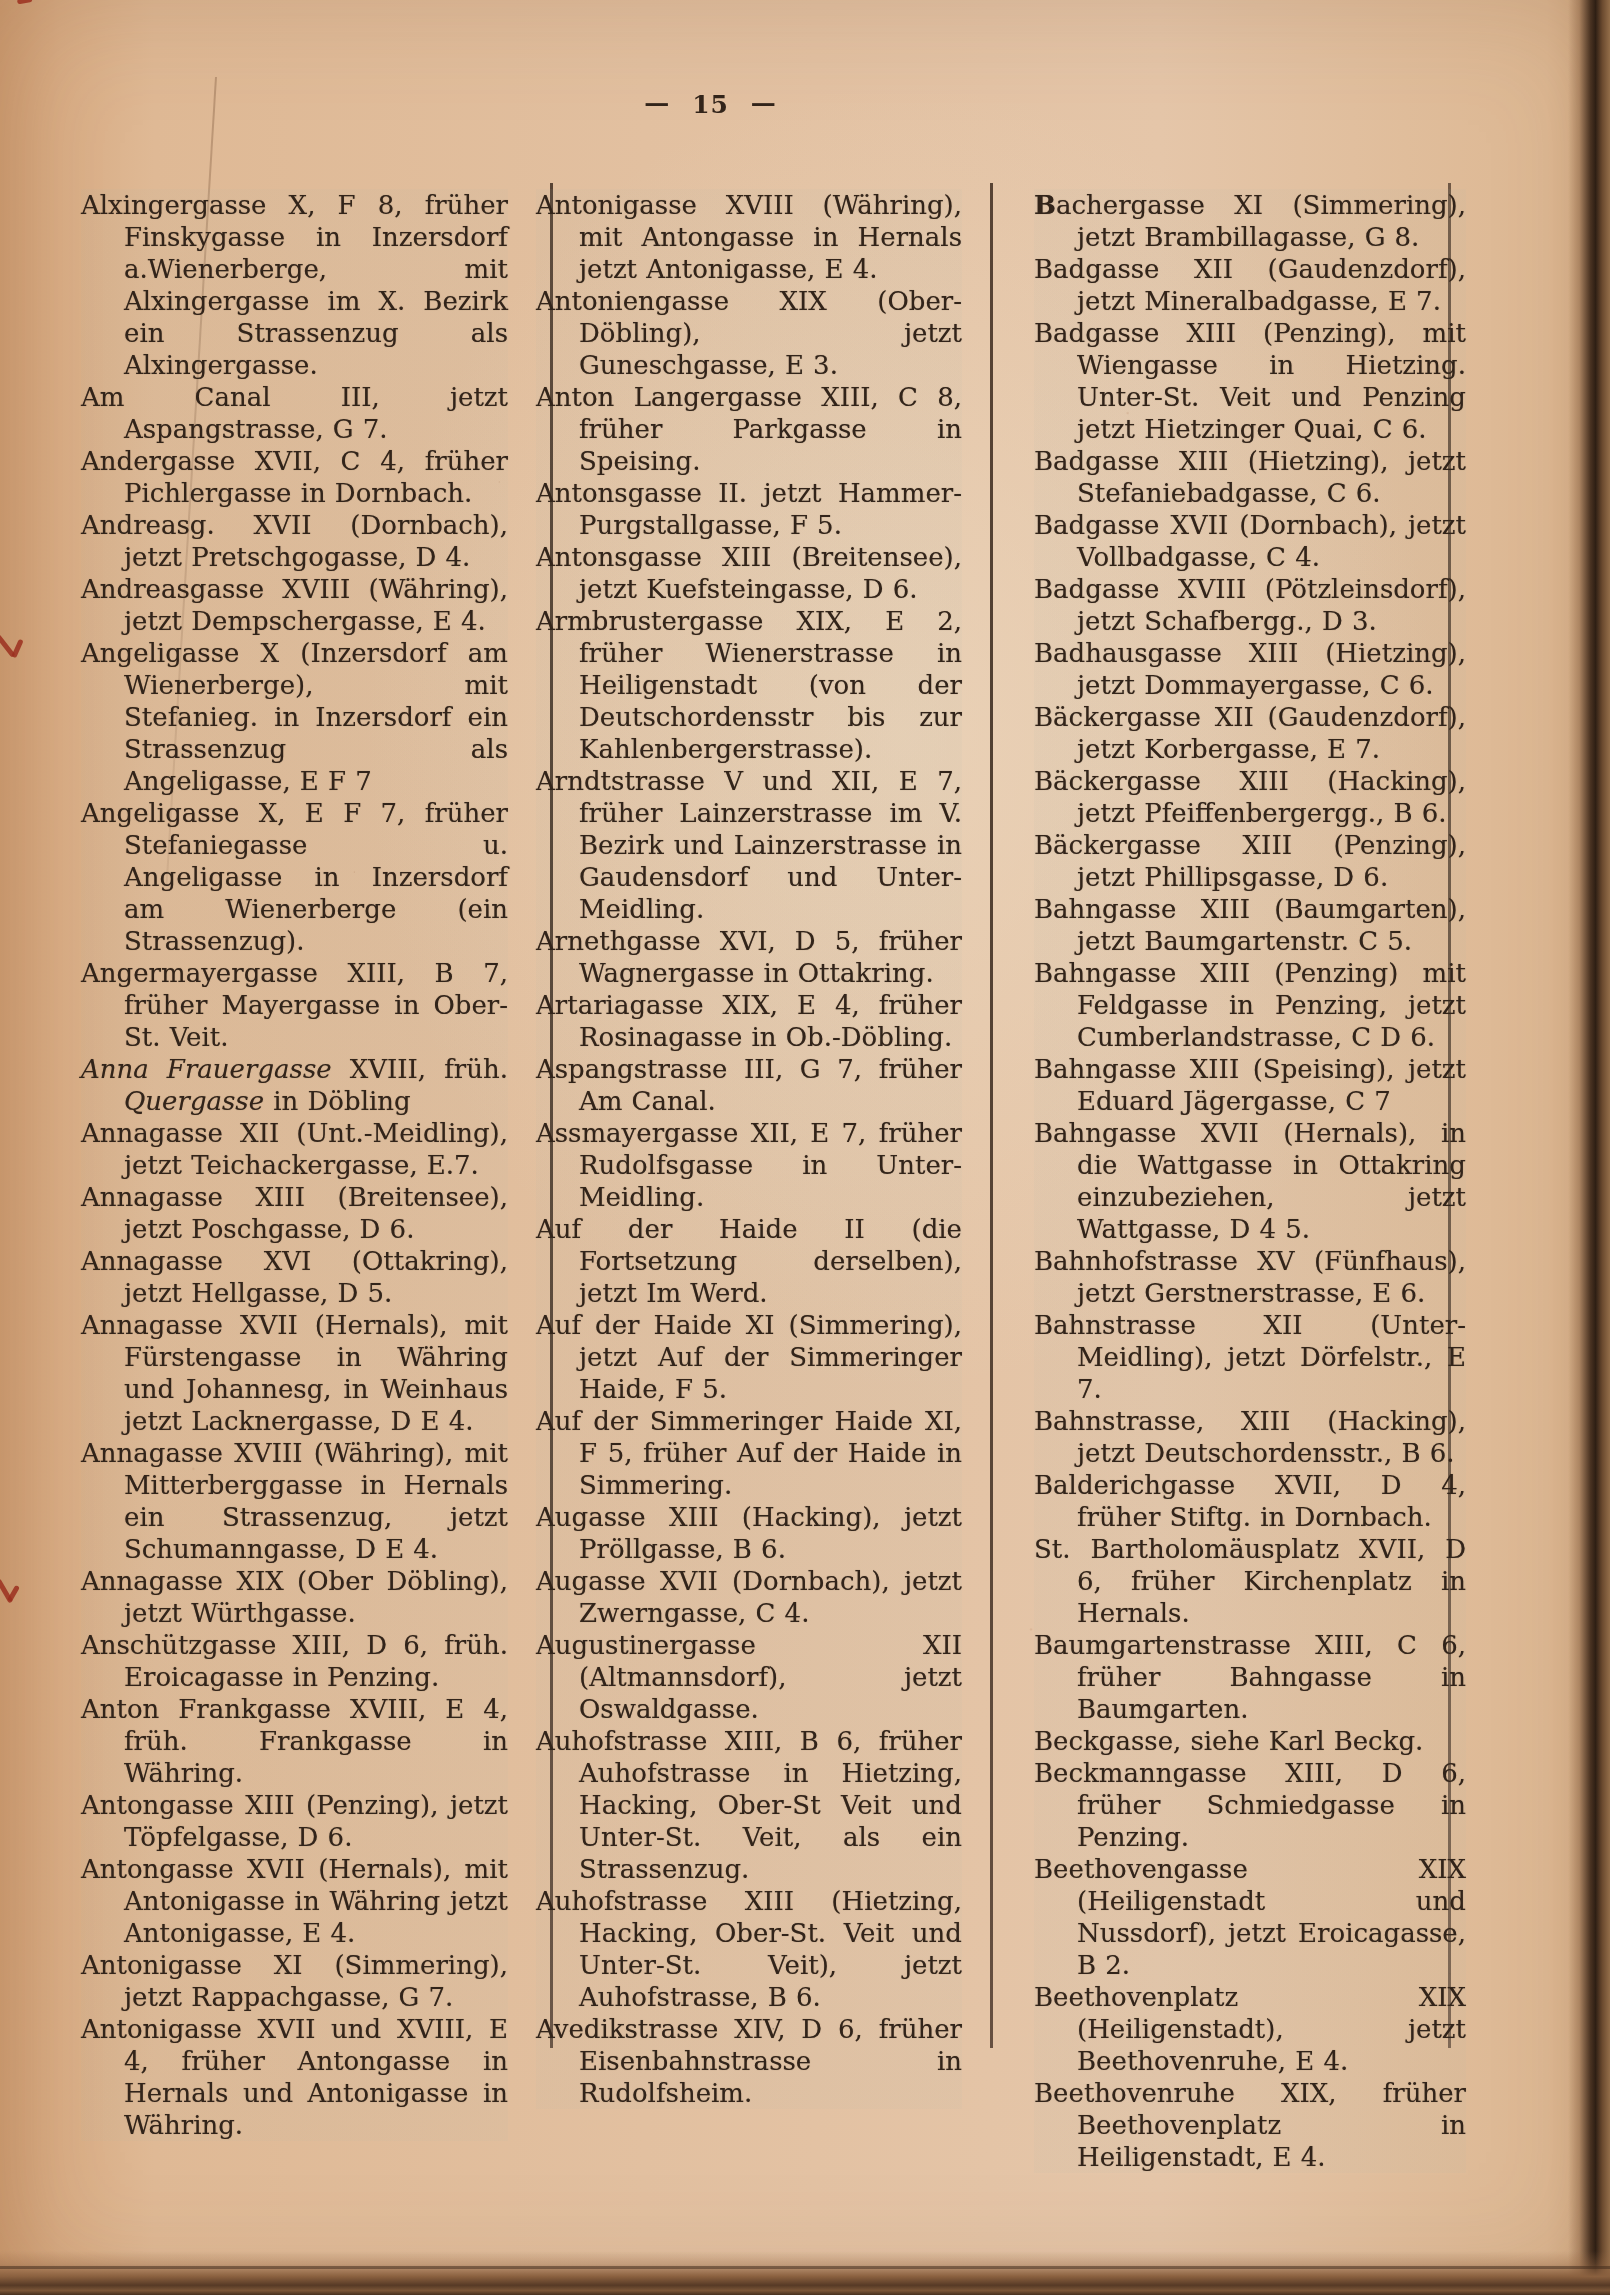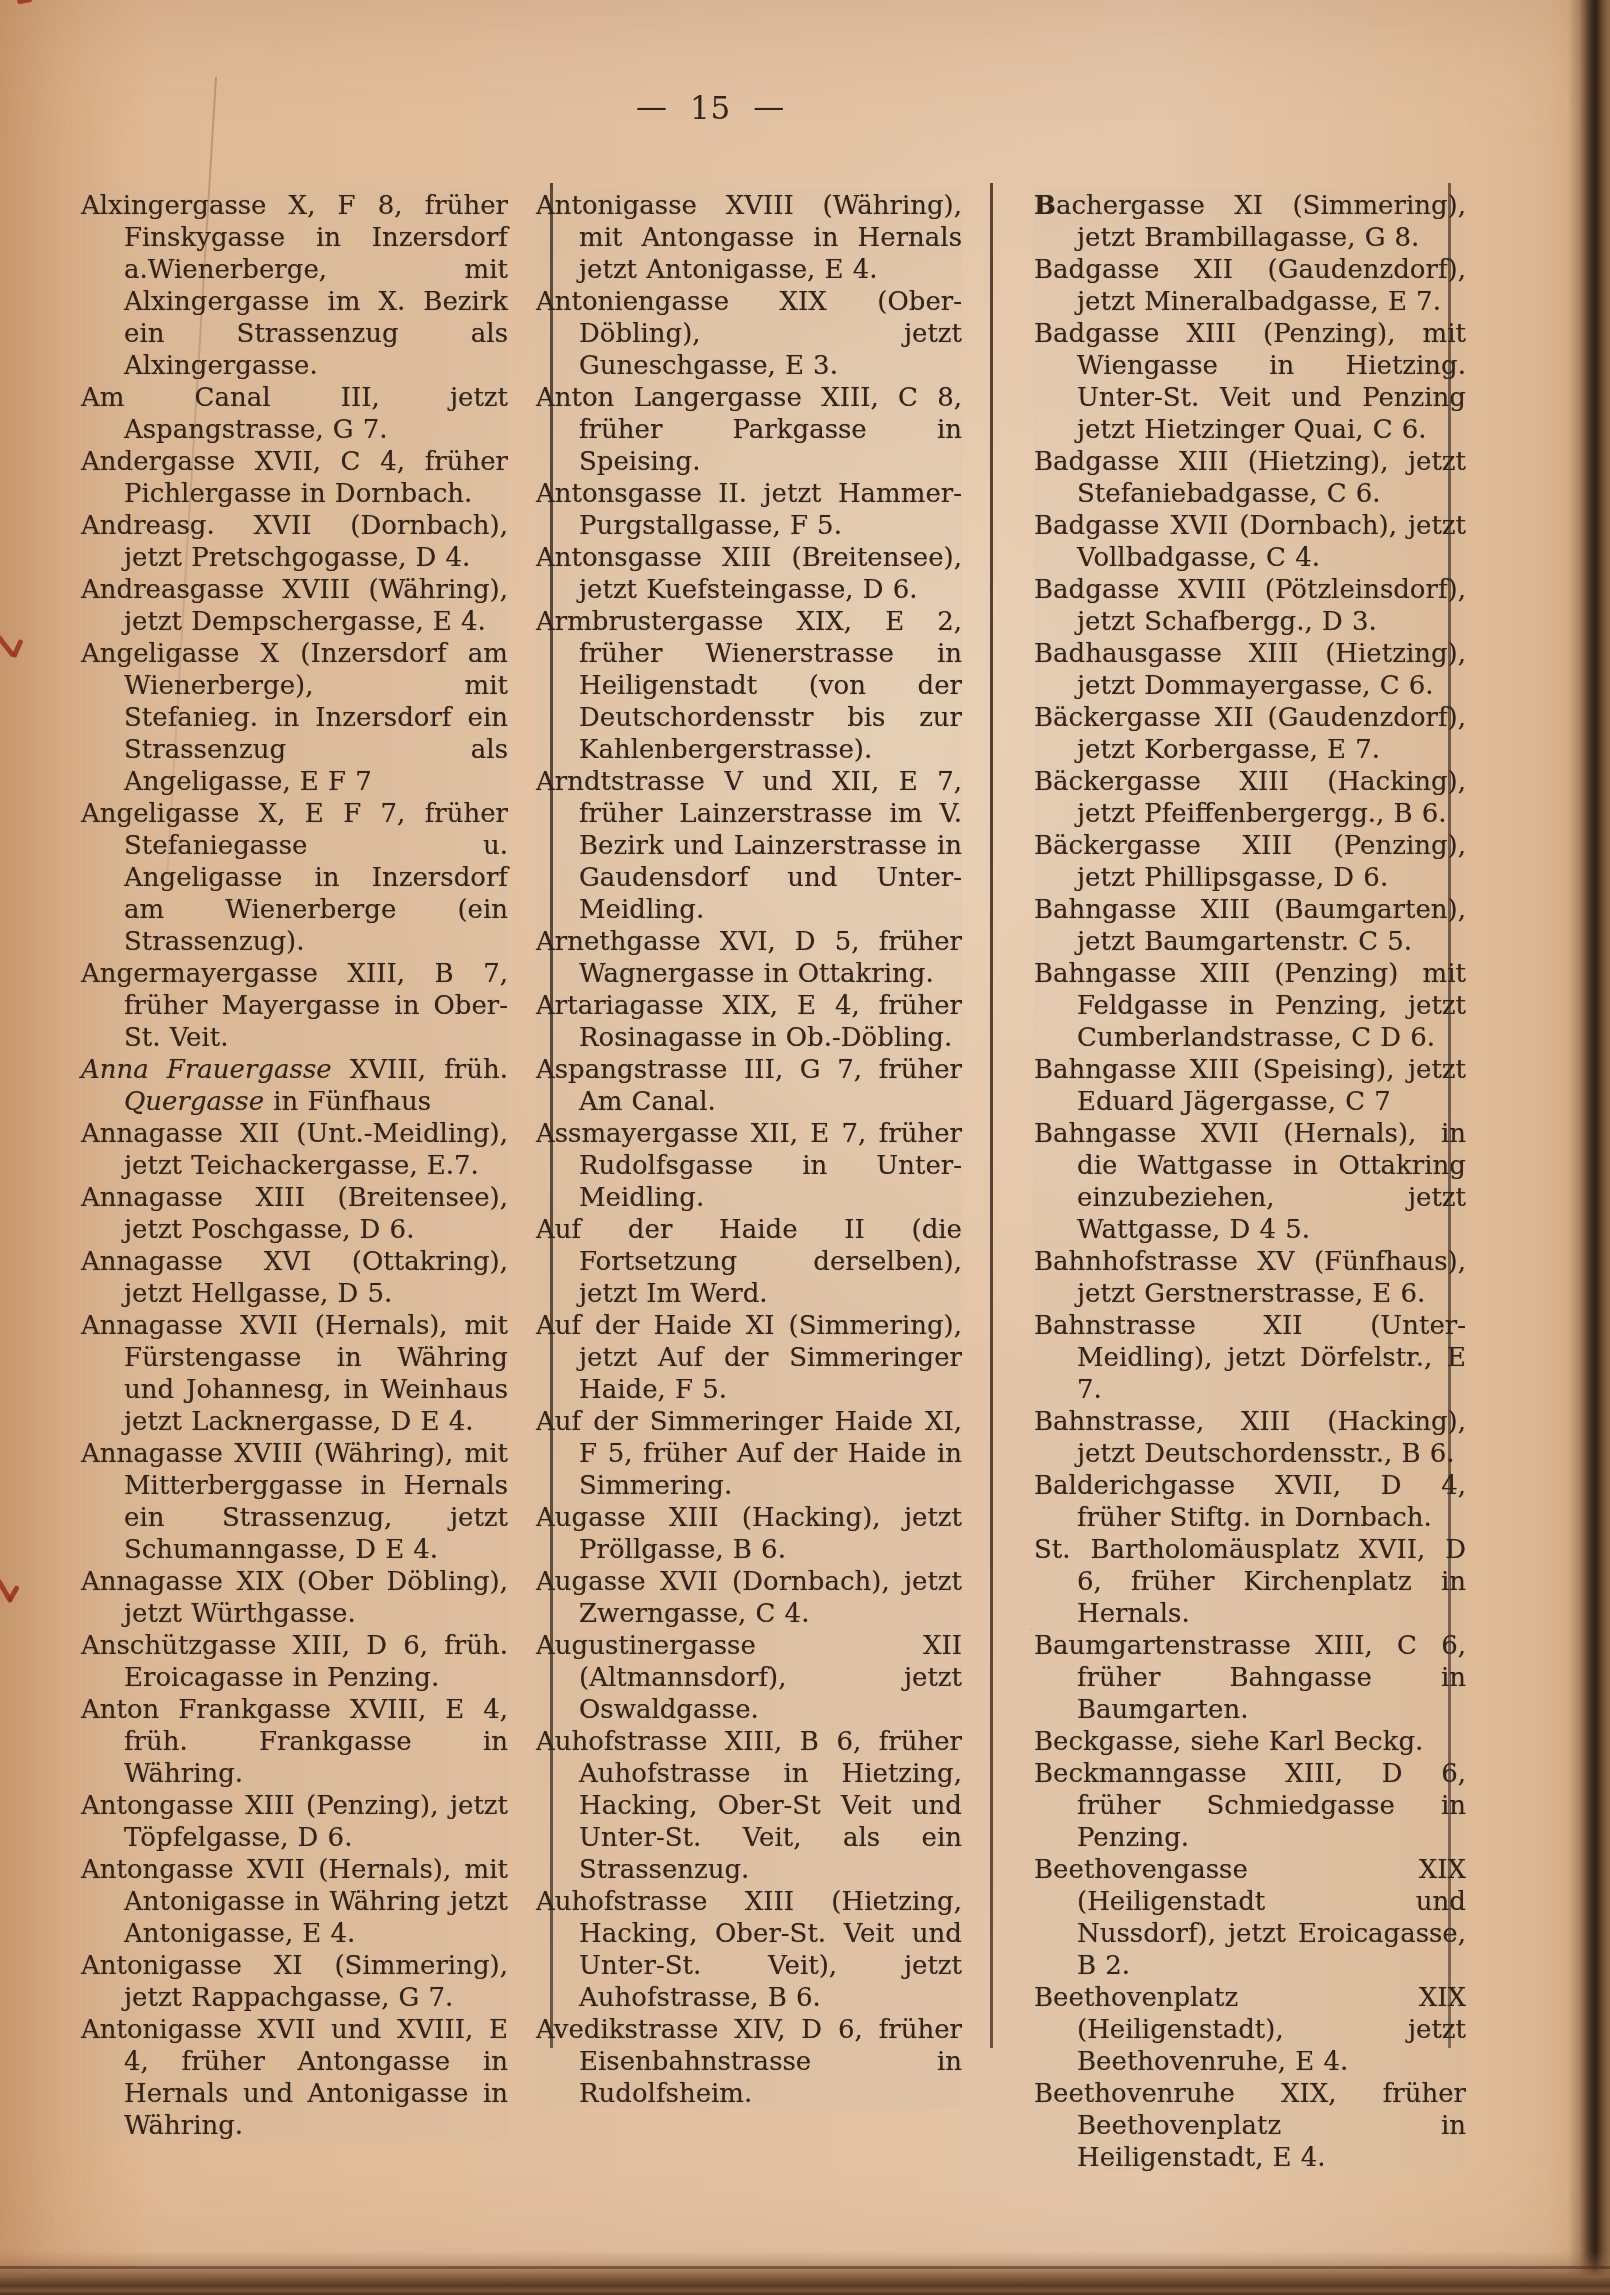--- a/index.html
+++ b/index.html
@@ -26,22 +26,23 @@
       radial-gradient(circle 1.7px at 45% 82%, rgba(150,90,50,.22), transparent 70%),
       radial-gradient(circle 1.7px at 48% 88.4%, rgba(74,51,42,.55), transparent 70%),
       radial-gradient(circle 2.6px at 70% 18%, rgba(160,95,55,.2), transparent 70%),
       radial-gradient(circle 1.7px at 84% 47%, rgba(160,95,55,.22), transparent 70%),
       radial-gradient(circle 2.6px at 64% 71%, rgba(160,95,55,.18), transparent 70%),
       radial-gradient(circle 1.7px at 31% 21%, rgba(160,95,55,.2), transparent 70%),
       radial-gradient(circle 1.7px at 90% 86%, rgba(160,95,55,.25), transparent 70%);
   }
   .page-header {
     position: absolute; left: 540px; top: 90px; width: 341px;
-    text-align: center; color: #32241a; font-size: 31px;
+    text-align: center; color: #32241a; font-size: 25px;
     letter-spacing: 0.9px;
+    font-weight: bold;
   }
   .page-header .dash { margin: 0 22px; position: relative; top: -1.7px; }
   .col {
     position: absolute; top: 189px; color: #32241a;
     font-size: 26px; line-height: 32px;
     text-rendering: optimizeLegibility;
     background: linear-gradient(rgba(165,180,170,0.07), rgba(165,180,170,0.07));
   }
   #col1 { left: 81px;  width: 427px; }
   #col2 { left: 536px; width: 426px; }
@@ -112,21 +113,21 @@
 
   <div id="col1" class="col">
       <p class="entry"><span>Alxingergasse X, F 8, früher Finskygasse in Inzersdorf a.Wienerberge, mit Alxingergasse im X. Bezirk ein Strassenzug als Alxingergasse.</span></p>
       <p class="entry"><span>Am Canal III, jetzt Aspangstrasse, G 7.</span></p>
       <p class="entry"><span>Andergasse XVII, C 4, früher Pichlergasse in Dornbach.</span></p>
       <p class="entry"><span>Andreasg. XVII (Dornbach), jetzt Pretschgogasse, D 4.</span></p>
       <p class="entry"><span>Andreasgasse XVIII (Währing), jetzt Dempschergasse, E 4.</span></p>
       <p class="entry"><span>Angeligasse X (Inzersdorf am Wienerberge), mit Stefanieg. in Inzersdorf ein Strassenzug als Angeligasse, E F 7</span></p>
       <p class="entry"><span>Angeligasse X, E F 7, früher Stefaniegasse u. Angeligasse in Inzersdorf am Wienerberge (ein Strassenzug).</span></p>
       <p class="entry"><span>Angermayergasse XIII, B 7, früher Mayergasse in Ober-St. Veit.</span></p>
-      <p class="entry"><i>Anna Frauergasse</i><span> XVIII, früh. </span><i>Quergasse</i><span> in Fünfhaus</span></p>
+      <p class="entry"><i>Anna Frauergasse</i><span> XVIII, früh. </span><i>Quergasse</i><span> in Döbling</span></p>
       <p class="entry"><span>Annagasse XII (Unt.-Meidling), jetzt Teichackergasse, E.7.</span></p>
       <p class="entry"><span>Annagasse XIII (Breitensee), jetzt Poschgasse, D 6.</span></p>
       <p class="entry"><span>Annagasse XVI (Ottakring), jetzt Hellgasse, D 5.</span></p>
       <p class="entry"><span>Annagasse XVII (Hernals), mit Fürstengasse in Währing und Johannesg, in Weinhaus jetzt Lacknergasse, D E 4.</span></p>
       <p class="entry"><span>Annagasse XVIII (Währing), mit Mitterberggasse in Hernals ein Strassenzug, jetzt Schumanngasse, D E 4.</span></p>
       <p class="entry"><span>Annagasse XIX (Ober Döbling), jetzt Würthgasse.</span></p>
       <p class="entry"><span>Anschützgasse XIII, D 6, früh. Eroicagasse in Penzing.</span></p>
       <p class="entry"><span>Anton Frankgasse XVIII, E 4, früh. Frankgasse in Währing.</span></p>
       <p class="entry"><span>Antongasse XIII (Penzing), jetzt Töpfelgasse, D 6.</span></p>
       <p class="entry"><span>Antongasse XVII (Hernals), mit Antonigasse in Währing jetzt Antonigasse, E 4.</span></p>

